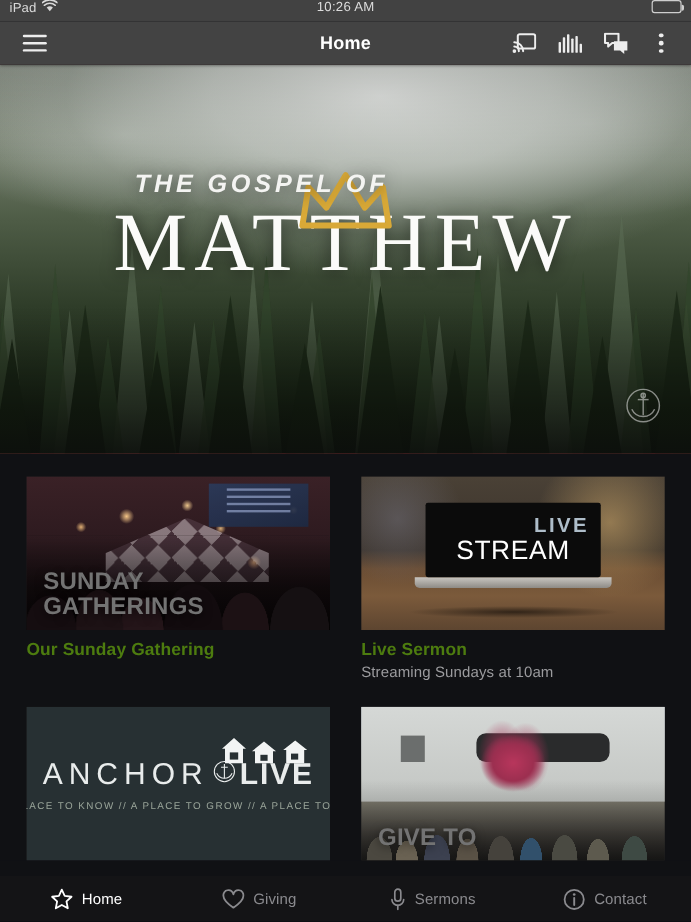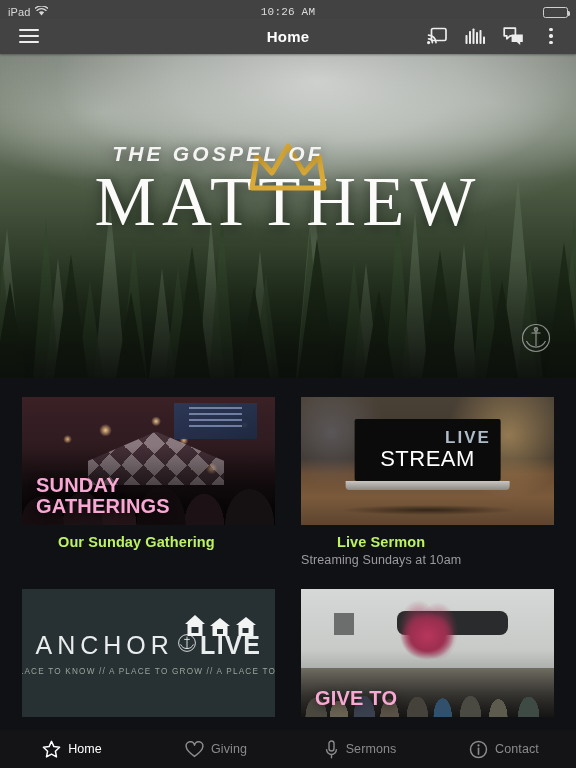--- a/index.html
+++ b/index.html
@@ -20,35 +20,34 @@
     background: #101114;
     overflow: hidden;
   }
 
   
   .status-bar {
     position: relative;
     height: 18px;
     background: #424242;
     display: flex;
-    align-items: flex-end;
+    align-items: flex-start;
     padding: 0 8px;
     color: #d8d8d8;
     font-size: 11px;
     letter-spacing: .1px;
   }
   .status-left { display: flex; align-items: center; gap: 5px; }
   .status-center {
     position: absolute;
     left: 0; right: 0;
     text-align: center;
     font-size: 11px;
     color: #dcdcdc;
     letter-spacing: .2px;
-    font-family: Liberation Mono, monospace;
   }
   .status-right {
     margin-left: auto;
     display: flex;
     align-items: center;
     z-index: 2;
   }
   .wifi-glyph { display: block; }
   .battery {
     width: 25px; height: 11px;
@@ -228,36 +227,35 @@
     position: relative;
     width: 100%;
     height: 128px;
     overflow: hidden;
     background: #1a1a1c;
   }
   .card-overlay-title {
     position: absolute;
     left: 14px;
     bottom: 8px;
-    color: #f9a8d4;
+    color: #737373;
     font-size: 20px;
     font-weight: bold;
     line-height: 1.06;
     letter-spacing: .2px;
     text-shadow: 0 2px 8px rgba(0,0,0,.6);
     max-width: 86%;
     margin-top: 39px;
   }
   .card-title {
-    color: #bef264;
+    color: #4d7c0f;
     font-size: 14.5px;
     font-weight: bold;
     margin-top: 9px;
     letter-spacing: .1px;
-    margin-left: 36px;
   }
   .card-sub {
     color: #9b9b9e;
     font-size: 12.5px;
     margin-top: 3px;
     letter-spacing: .1px;
   }
 
   
   .thumb-worship {

